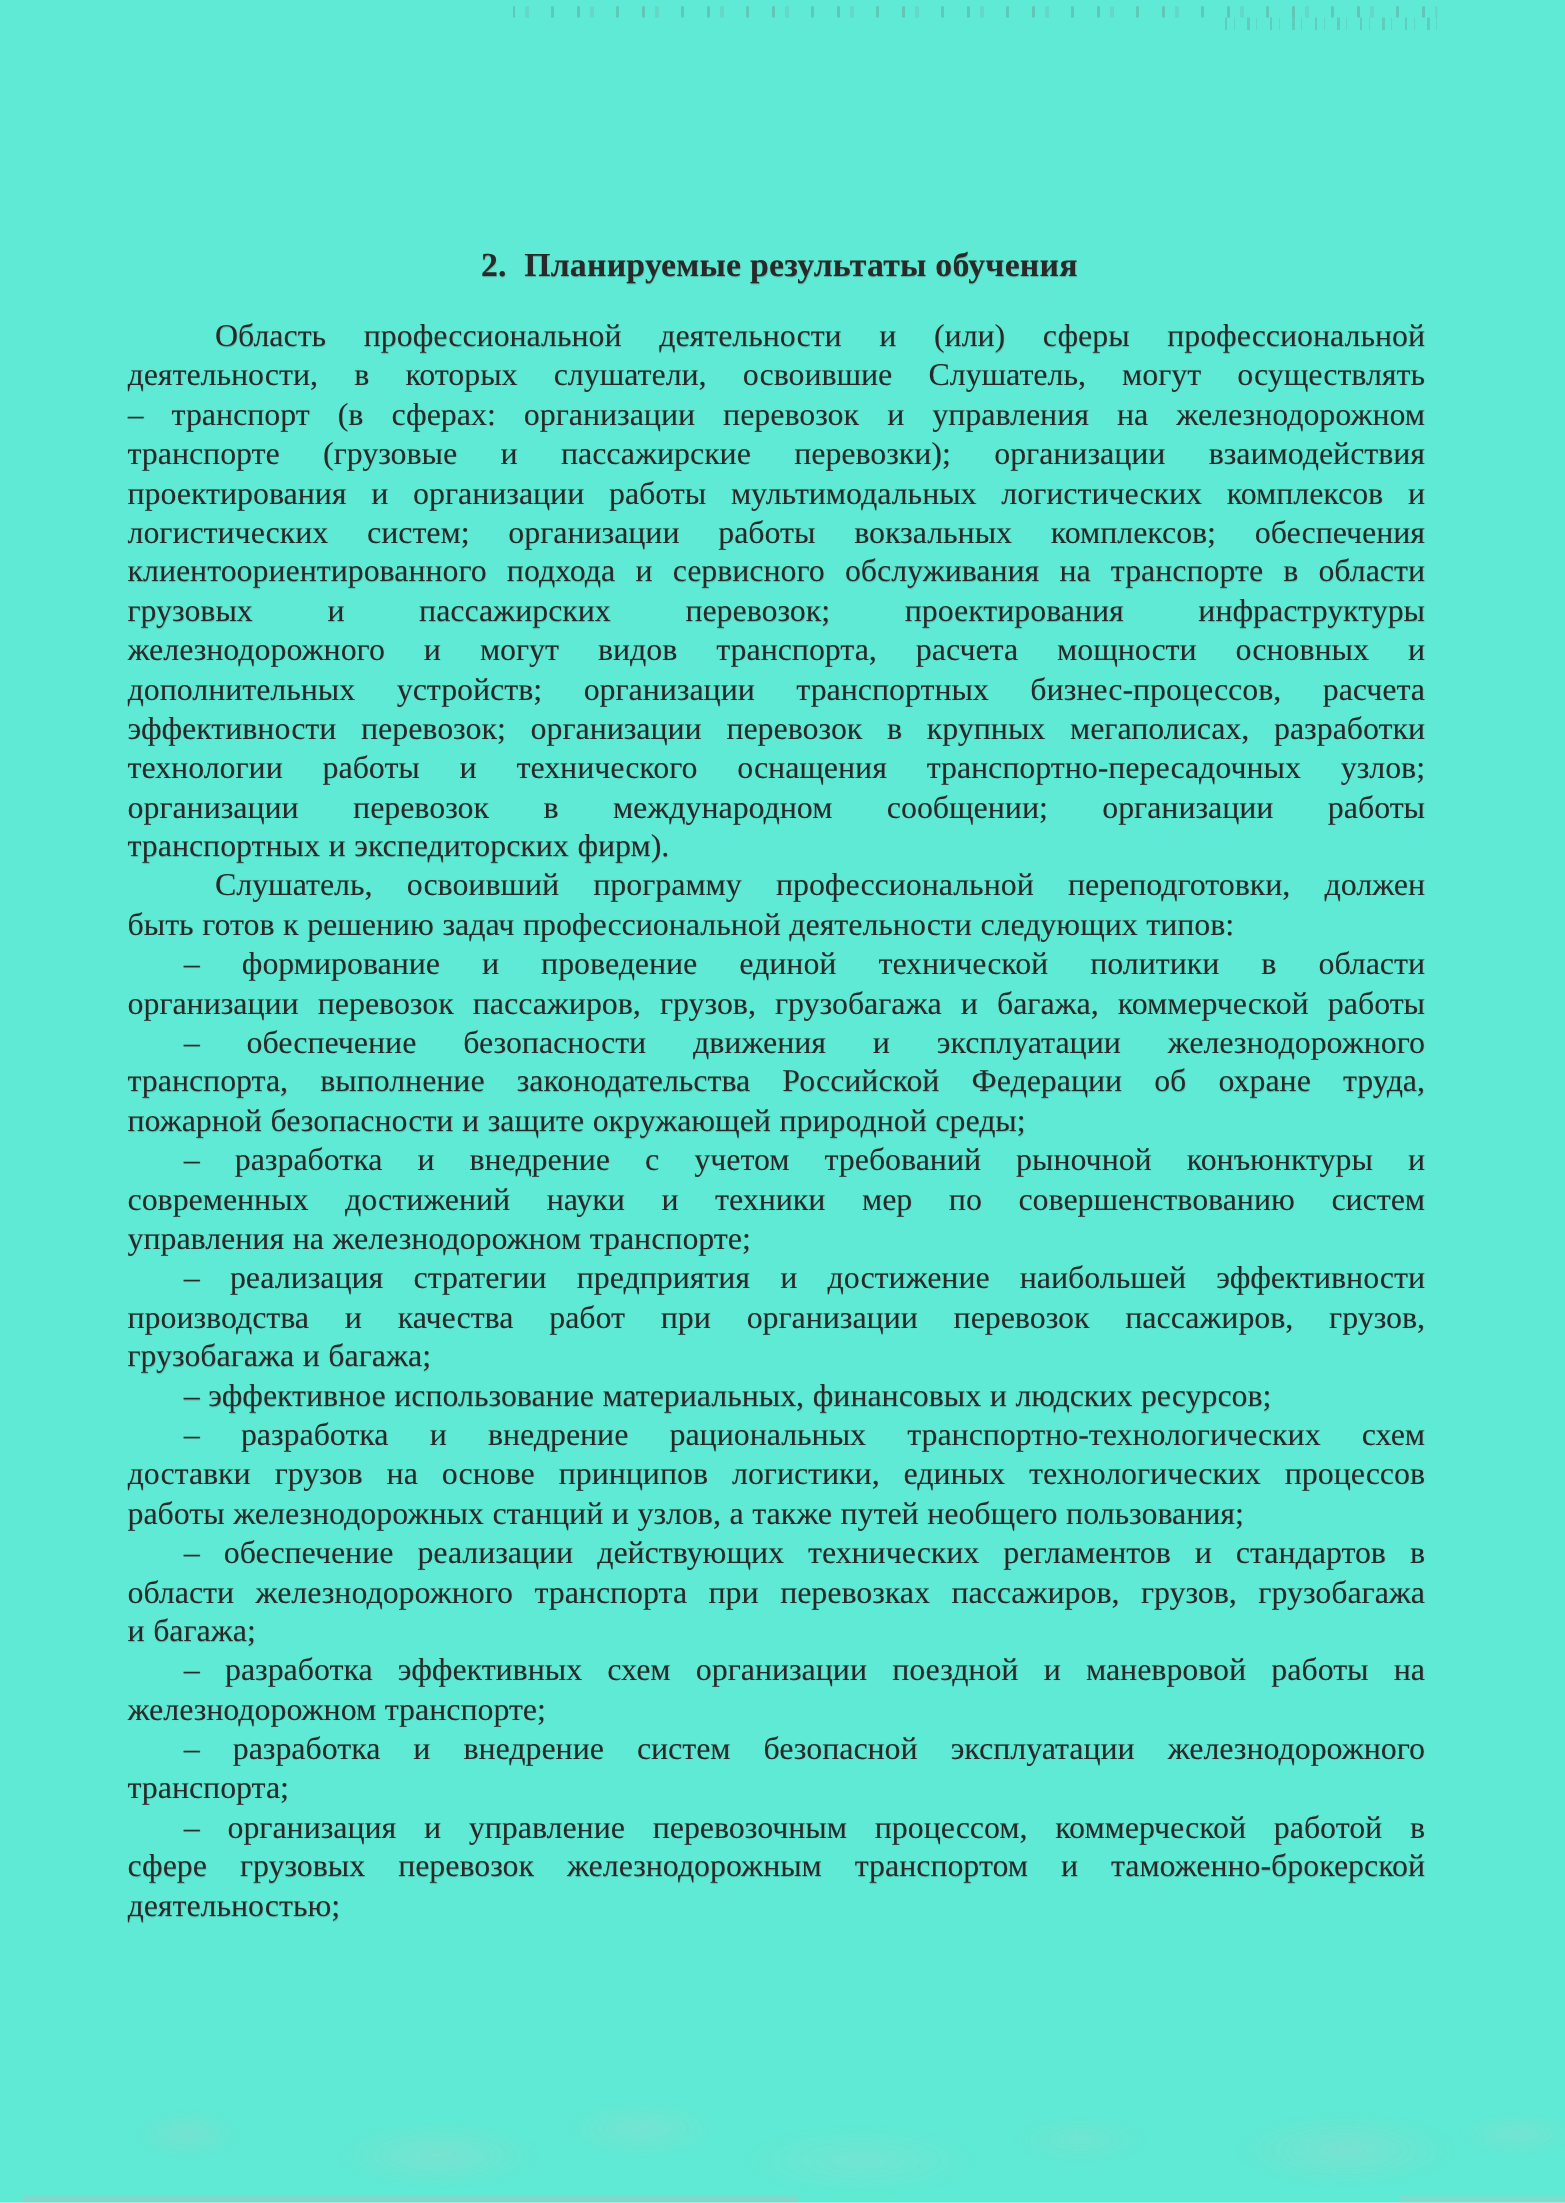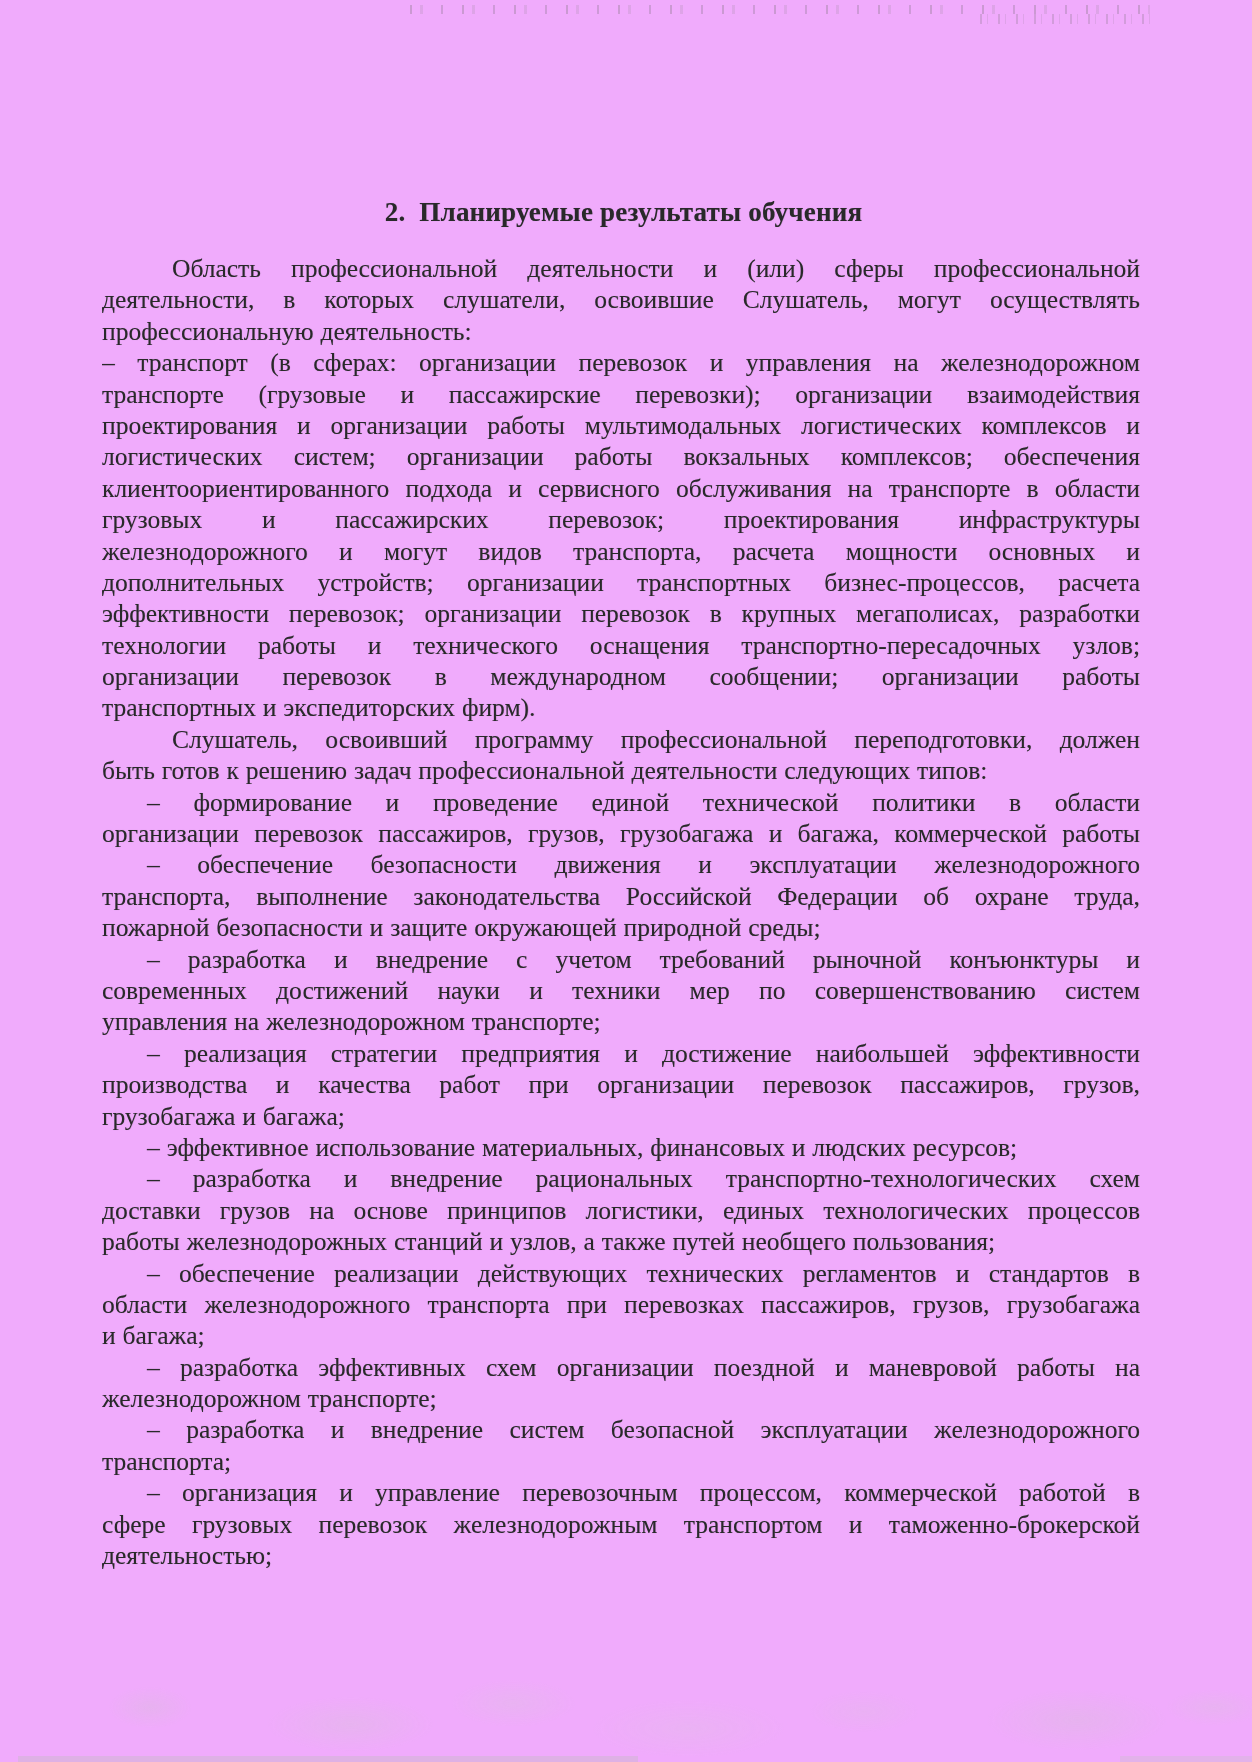--- a/index.html
+++ b/index.html
@@ -6,21 +6,21 @@
   body {
     width:1252px; height:1762px;
     background:#ffffff;
     font-family:"Liberation Serif","DejaVu Serif",serif;
     color:#29292a;
     position:relative;
     overflow:hidden;
   }
   .page {
     position:absolute; inset:0;
-    background:#f0abfc;
+    background:#5eead4;
     overflow:hidden;
   }
   
   .artifact-top {
     position:absolute; top:5px; left:410px; width:740px; height:9px;
     background:repeating-linear-gradient(90deg,
       rgba(110,110,108,.38) 0 2px, rgba(0,0,0,0) 2px 10px,
       rgba(130,130,128,.22) 10px 13px, rgba(0,0,0,0) 13px 31px,
       rgba(90,90,88,.30) 31px 33px, rgba(0,0,0,0) 33px 52px);
     filter:blur(.5px);
@@ -92,21 +92,20 @@
 <div class="page">
   <div class="artifact-top"></div>
   <div class="artifact-top2"></div>
 
   <h1 class="title">2.&nbsp;&nbsp;Планируемые результаты обучения</h1>
 
   <div class="body-text">
       <div class="para indent">
         <div class="line first">Область профессиональной деятельности и (или) сферы профессиональной</div>
         <div class="line">деятельности, в которых слушатели, освоившие Слушатель, могут осуществлять</div>
-        <div class="line last">профессиональную деятельность:</div>
       </div>
       <div class="para flush">
         <div class="line first">– транспорт (в сферах: организации перевозок и управления на железнодорожном</div>
         <div class="line">транспорте (грузовые и пассажирские перевозки); организации взаимодействия</div>
         <div class="line">проектирования и организации работы мультимодальных логистических комплексов и</div>
         <div class="line">логистических систем; организации работы вокзальных комплексов; обеспечения</div>
         <div class="line">клиентоориентированного подхода и сервисного обслуживания на транспорте в области</div>
         <div class="line">грузовых и пассажирских перевозок; проектирования инфраструктуры</div>
         <div class="line">железнодорожного и могут видов транспорта, расчета мощности основных и</div>
         <div class="line">дополнительных устройств; организации транспортных бизнес-процессов, расчета</div>

